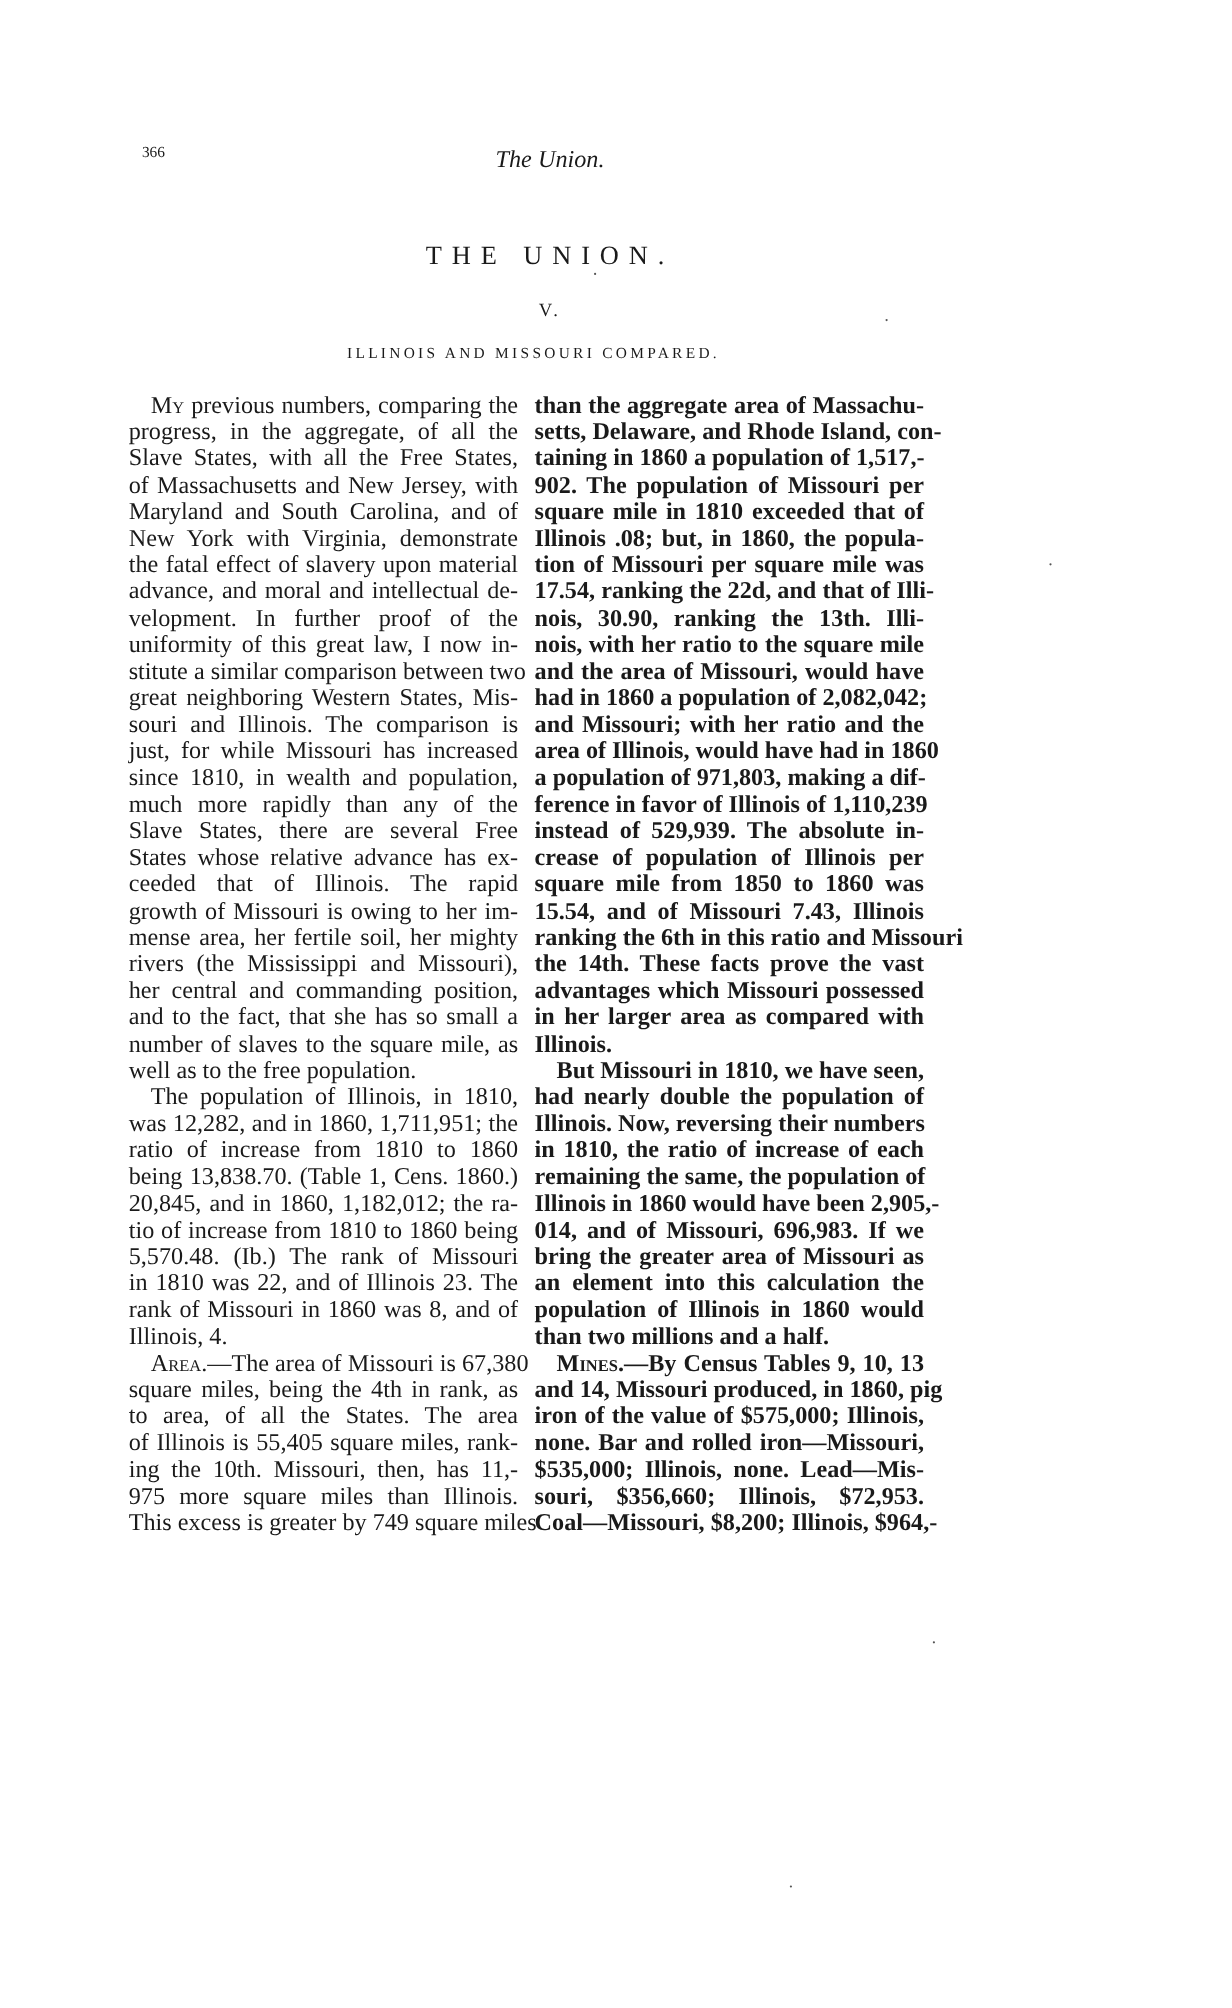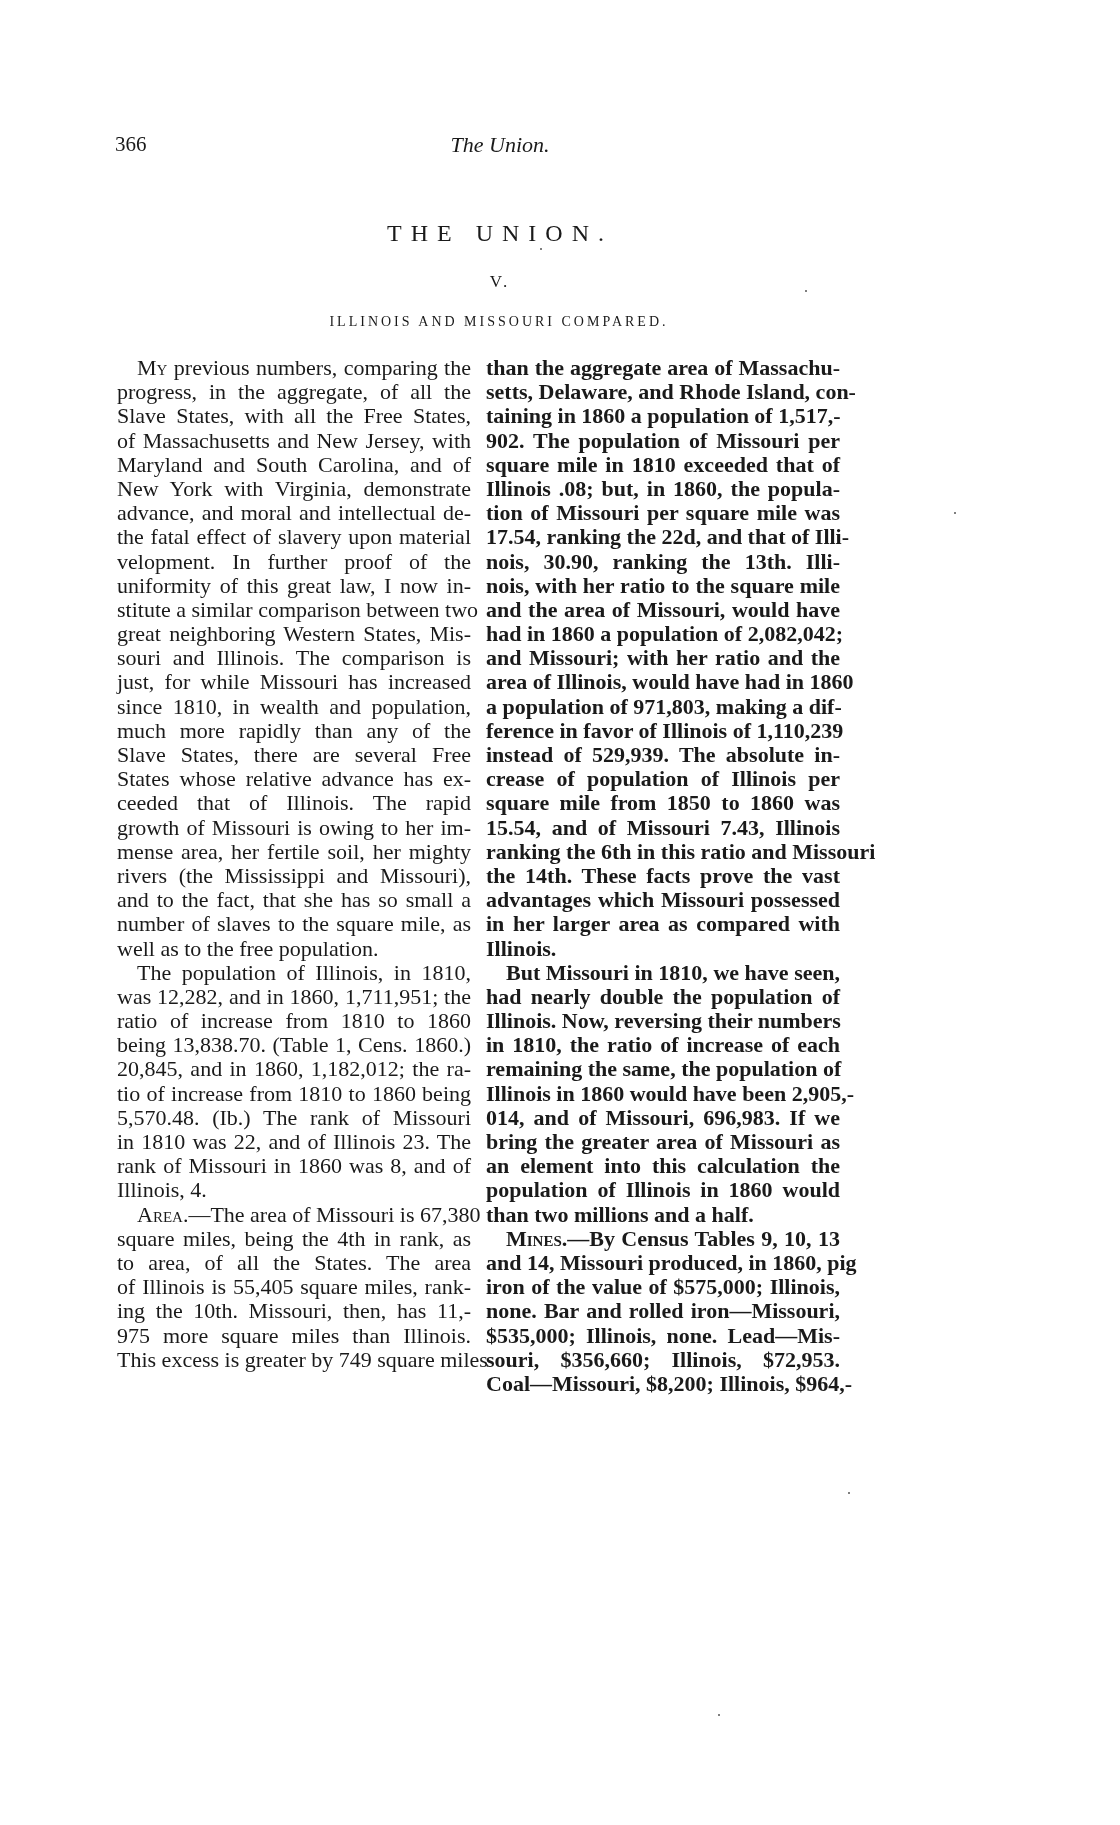--- a/index.html
+++ b/index.html
@@ -2,39 +2,39 @@
 <html><head>
   <meta charset="utf-8">
   <style>
     html, body { margin: 0; padding: 0; background: #ffffff; }
     body {
       width: 1120px; height: 1825px; position: relative; overflow: hidden;
       color: #1a1a1a;
       font-family: "Liberation Serif", "DejaVu Serif", serif;
     }
     .page-number {
-      position: absolute; left: 115px; top: 132px;
-      font-size: 21px;
+      position: absolute; left: 129px; top: 132px;
+      font-size: 14px;
       text-align: center;
     }
     .running-head {
       position: absolute; left: 0; width: 1000px; top: 132px; text-align: center;
       font-size: 22px; font-style: italic;
     }
     .main-title {
       position: absolute; left: 0; width: 1000px; top: 220px; text-align: center;
       font-size: 24px; letter-spacing: 9px;
     }
     .part-number {
       position: absolute; left: 0; width: 1000px; top: 272px; text-align: center;
       font-size: 17px; letter-spacing: 3px;
     }
     .subtitle {
       position: absolute; left: 0; width: 970px; top: 314px; text-align: center;
-      font-size: 14px; letter-spacing: 3px; margin-left: 14px;
+      font-size: 14px; letter-spacing: 3px;
     }
     .column {
       position: absolute; top: 356px; width: 354px;
       font-size: 22px; line-height: 24.2px;
     }
     .col-left { left: 117px; }
     .col-right { left: 486px; font-weight: bold; }
     .line {
       display: block; white-space: nowrap;
       text-align: justify; text-align-last: justify; height: 24.2px;
@@ -54,36 +54,37 @@
   <div class="part-number">V.</div>
   <div class="subtitle">ILLINOIS AND MISSOURI COMPARED.</div>
 
   <div class="column col-left" id="col-left">
       <span class="line indent"><span class="sc">My</span><span> previous numbers, comparing the</span></span>
       <span class="line"><span>progress, in the aggregate, of all the</span></span>
       <span class="line"><span>Slave States, with all the Free States,</span></span>
       <span class="line"><span>of Massachusetts and New Jersey, with</span></span>
       <span class="line"><span>Maryland and South Carolina, and of</span></span>
       <span class="line"><span>New York with Virginia, demonstrate</span></span>
+      <span class="line"><span>the fatal effect of slavery upon material</span></span>
       <span class="line"><span>advance, and moral and intellectual de-</span></span>
-      <span class="line"><span>the fatal effect of slavery upon material</span></span>
       <span class="line"><span>velopment.  In further proof of the</span></span>
       <span class="line"><span>uniformity of this great law, I now in-</span></span>
       <span class="line"><span>stitute a similar comparison between two</span></span>
       <span class="line"><span>great neighboring Western States, Mis-</span></span>
       <span class="line"><span>souri and Illinois.  The comparison is</span></span>
       <span class="line"><span>just, for while Missouri has increased</span></span>
       <span class="line"><span>since 1810, in wealth and population,</span></span>
       <span class="line"><span>much more rapidly than any of the</span></span>
       <span class="line"><span>Slave States, there are several Free</span></span>
       <span class="line"><span>States whose relative advance has ex-</span></span>
       <span class="line"><span>ceeded that of Illinois.  The rapid</span></span>
       <span class="line"><span>growth of Missouri is owing to her im-</span></span>
       <span class="line"><span>mense area, her fertile soil, her mighty</span></span>
       <span class="line"><span>rivers (the Mississippi and Missouri),</span></span>
+      <span class="line"><span>her central and commanding position,</span></span>
       <span class="line"><span>and to the fact, that she has so small a</span></span>
       <span class="line"><span>number of slaves to the square mile, as</span></span>
       <span class="line last"><span>well as to the free population.</span></span>
       <span class="line indent"><span>The population of Illinois, in 1810,</span></span>
       <span class="line"><span>was 12,282, and in 1860, 1,711,951; the</span></span>
       <span class="line"><span>ratio of increase from 1810 to 1860</span></span>
       <span class="line"><span>being 13,838.70.  (Table 1, Cens. 1860.)</span></span>
       <span class="line"><span>20,845, and in 1860, 1,182,012; the ra-</span></span>
       <span class="line"><span>tio of increase from 1810 to 1860 being</span></span>
       <span class="line"><span>5,570.48.  (Ib.)  The rank of Missouri</span></span>

